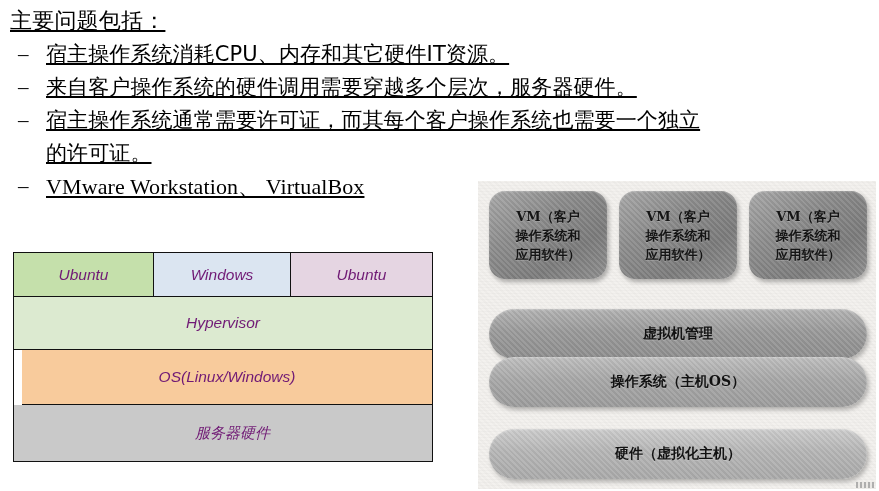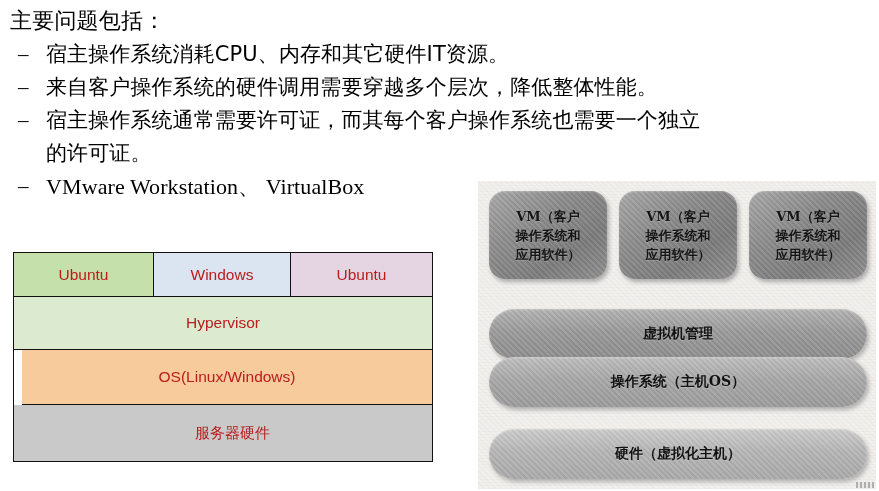--- a/index.html
+++ b/index.html
@@ -15,20 +15,21 @@
     font-family: "Liberation Sans", "DejaVu Sans", sans-serif;
     color: #000000;
   }
 
   
   .slide-text {
     position: absolute;
     left: 0px;
     top: 0px;
     width: 711px;
+    text-decoration: underline;
   }
   .slide-heading {
     font-family: "DejaVu Sans", "Liberation Sans", sans-serif;
     font-size: 22px;
     line-height: 30px;
     padding: 6px 0 2px 10px;
     letter-spacing: 0.2px;
     white-space: nowrap;
   }
   .bullet-list {
@@ -74,22 +75,23 @@
   }
   .stack-row:last-child { border-bottom: none; }
 
   .stack-cell {
     box-sizing: border-box;
     display: flex;
     align-items: center;
     justify-content: center;
     font-family: "Liberation Sans", "DejaVu Sans", sans-serif;
     font-size: 15.5px;
-    color: #b91c1c;
+    color: #701a75;
     border-right: 1.6px solid #111111;
+    font-style: italic;
   }
   .stack-cell:last-child { border-right: none; }
 
   .row-guest    { height: 44px; }
   .row-hyper    { height: 53px; }
   .row-os       { height: 55px; margin-left: 8px; }
   .row-hw       { height: 56px; }
 
   .cell-ubuntu  { flex: 0 0 140px; background: #c5e0ab; }
   .cell-windows { flex: 0 0 137px; background: #dbe5f1; }
@@ -203,21 +205,21 @@
 <div class="slide-text">
   <div class="slide-heading">主要问题包括：</div>
 
   <ul class="bullet-list">
     <li class="bullet-item">
       <span class="dash">–</span>
       <span>宿主操作系统消耗CPU、内存和其它硬件IT资源。</span>
     </li>
     <li class="bullet-item">
       <span class="dash">–</span>
-      <span>来自客户操作系统的硬件调用需要穿越多个层次，降低整体性能。</span>
+      <span>来自客户操作系统的硬件调用需要穿越多个层次，服务器硬件。</span>
     </li>
     <li class="bullet-item">
       <span class="dash">–</span>
       <span>宿主操作系统通常需要许可证，而其每个客户操作系统也需要一个独立的许可证。</span>
     </li>
     <li class="bullet-item serif">
       <span class="dash">–</span>
       <span>VMware Workstation、 VirtualBox</span>
     </li>
   </ul>

